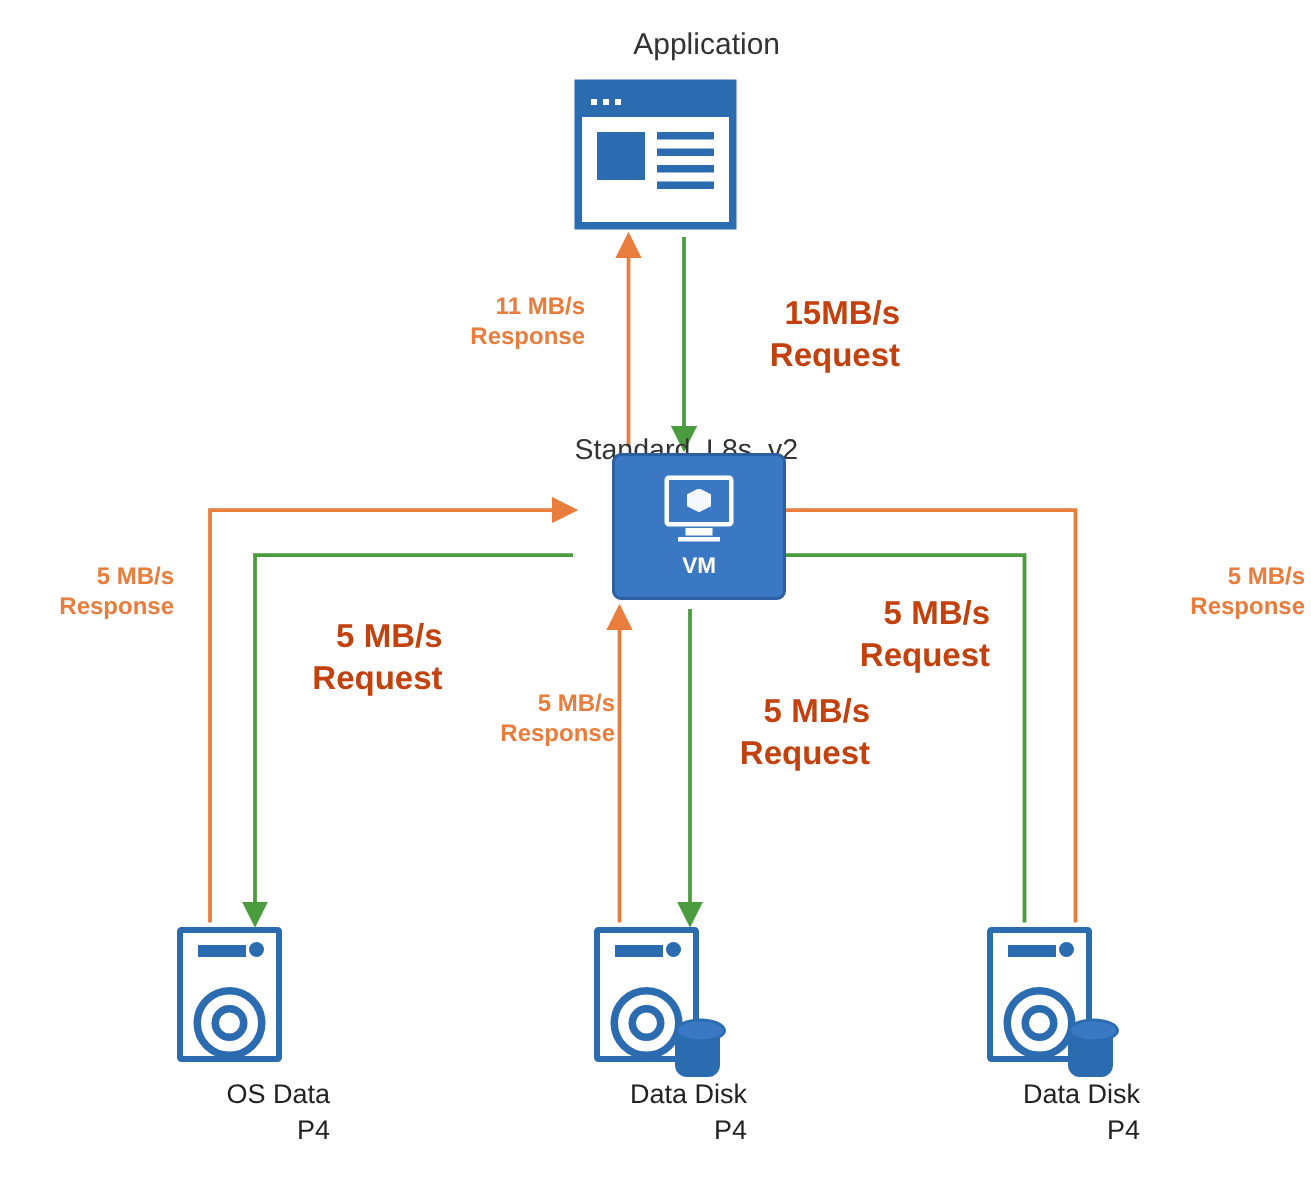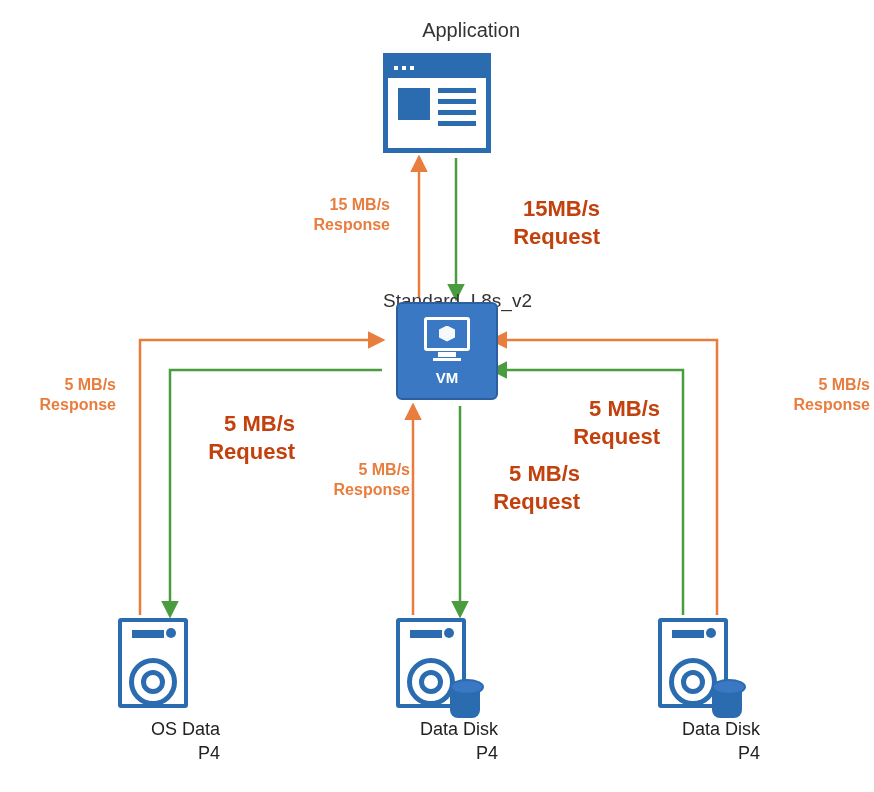--- a/index.html
+++ b/index.html
@@ -51,22 +51,22 @@
   .app-box .lines {
     flex: 1; display: flex; flex-direction: column; gap: 6px;
   }
   .app-box .lines div {
     height: 5px; background: #2b6cb0;
   }
 
   
   .vm-box {
     position: absolute;
-    left: 396px; top: 302px;
-    width: 102px; height: 98px;
+    left: 408px; top: 302px;
+    width: 116px; height: 98px;
     background: #3b78c4;
     border: 2px solid #2b5fa0;
     border-radius: 6px;
     display: flex;
     flex-direction: column;
     align-items: center;
     justify-content: center;
     color: #fff;
   }
   .vm-box .vm-text {
@@ -211,21 +211,21 @@
     <div class="sq"></div>
     <div class="lines">
         <div></div>
         <div></div>
         <div></div>
         <div></div>
       </div>
   </div>
 </div>
 
-<div class="label orange" style="left:280px; top:195px; width:110px; white-space:pre-line;">15 MB/s
+<div class="label orange" style="left:280px; top:195px; width:110px; white-space:pre-line;">11 MB/s
 Response</div>
 <div class="label green" style="left:490px; top:195px; width:110px; white-space:pre-line;">15MB/s
 Request</div>
 
 <div class="label" style="left:352px; top:275px; width:180px; font-size:19px;margin-top:14px;">Standard_L8s_v2</div>
 
 <div class="vm-box">
   <div class="monitor">
       <div class="cube"></div>
     </div>

